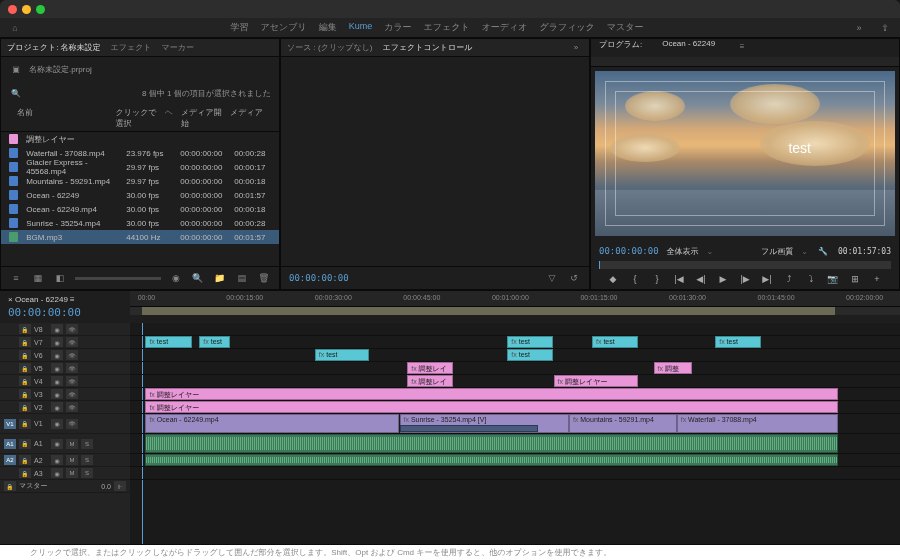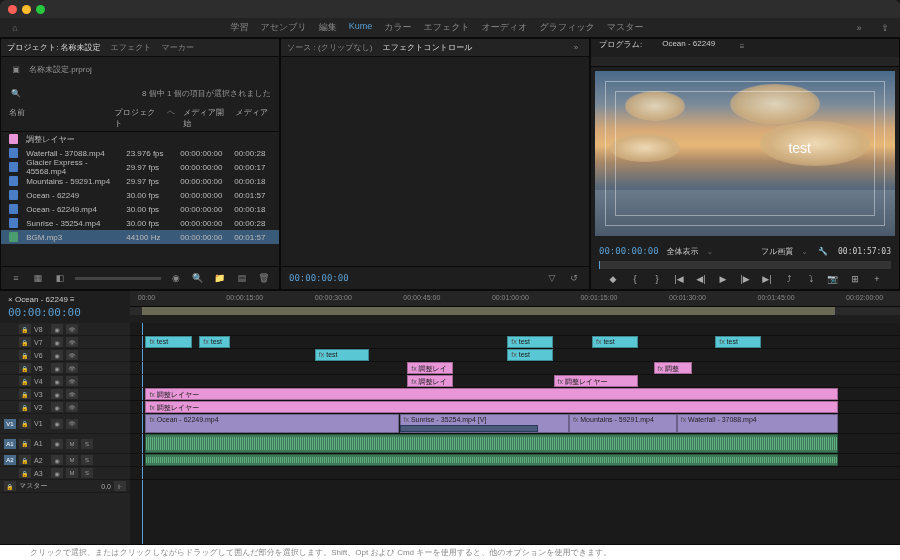--- a/index.html
+++ b/index.html
@@ -17,21 +17,21 @@
 .ws-item.active{color:#5a9fd4}
 .ws-right{display:flex;gap:6px;align-items:center}
 .main-area{display:flex;height:252px}
 .panel{border:1px solid #0a0a0a;display:flex;flex-direction:column}
 .project-panel{width:280px;background:#1e1e1e}
 .tabs{display:flex;height:18px;background:#232323;border-bottom:1px solid #0a0a0a;align-items:center;padding:0 6px;gap:10px;font-size:8px}
 .tab{color:#888;cursor:pointer}
 .tab.active{color:#ddd}
 .project-info{padding:5px 8px;display:flex;align-items:center;gap:6px;font-size:8px;color:#999}
 .proj-name{flex:1}
-.bin-header{display:flex;padding:2px 8px;font-size:8px;color:#aaa;border-bottom:1px solid #0a0a0a;gap:8px}
+.bin-header{display:flex;padding:2px 16px;font-size:8px;color:#aaa;border-bottom:1px solid #0a0a0a;gap:8px}
 .bin-col1{width:110px}
 .bin-col2{width:50px}
 .bin-col3{width:50px}
 .bin-col4{width:40px}
 .bin-list{flex:1;overflow:auto}
 .bin-row{display:flex;padding:2px 8px;font-size:8px;color:#bbb;align-items:center;gap:8px;height:14px}
 .bin-row.sel{background:#3a5a7a}
 .swatch{width:10px;height:10px;border-radius:1px}
 .sw-pink{background:#e896d8}
 .sw-blue{background:#4a7dc7}
@@ -135,21 +135,21 @@
         <span class="icon-btn">▣</span>
         <span class="proj-name">名称未設定.prproj</span>
       </div>
       <div class="project-info">
         <span class="icon-btn">🔍</span>
         <span class="spacer"></span>
         <span>8 個中 1 個の項目が選択されました</span>
       </div>
       <div class="bin-header">
         <span class="bin-col1">名前</span>
-        <span class="bin-col2">プロジェクト</span>
+        <span class="bin-col2">クリックで選択</span>
         <span style="color:#777">ヘ</span>
         <span class="bin-col3">メディア開始</span>
         <span class="bin-col4">メディア</span>
       </div>
       <div class="bin-list" id="bin-list">
           <div class="bin-row">
             <span class="swatch sw-pink"></span>
             <span class="bin-col1" style="width:100px">調整レイヤー</span>
             <span class="bin-col2"></span>
             <span class="bin-col3"></span>

